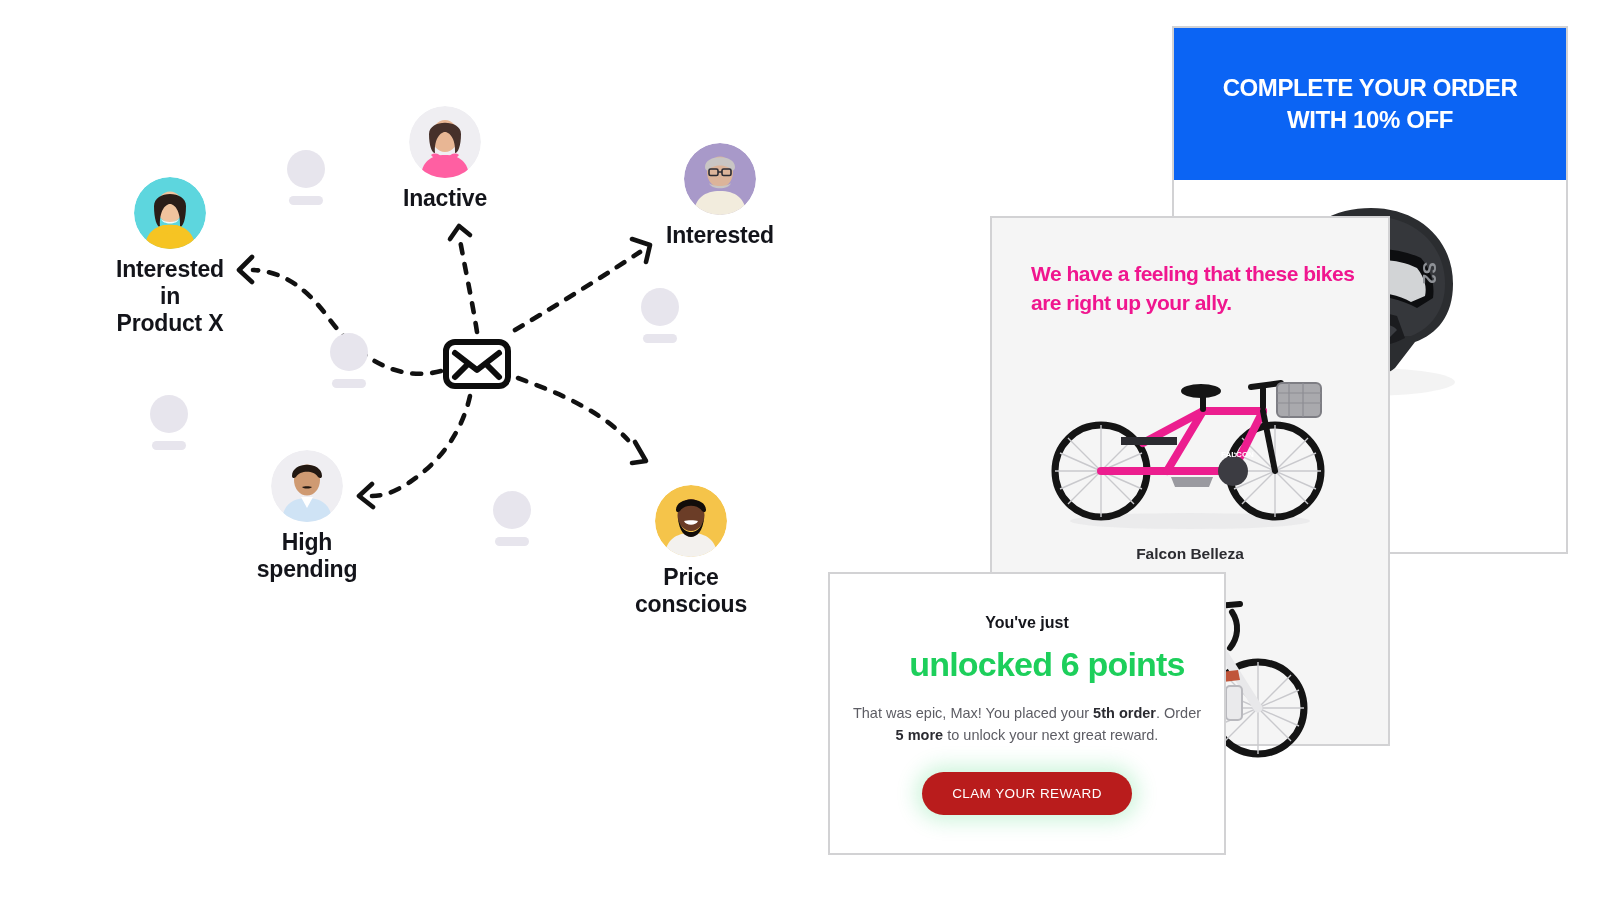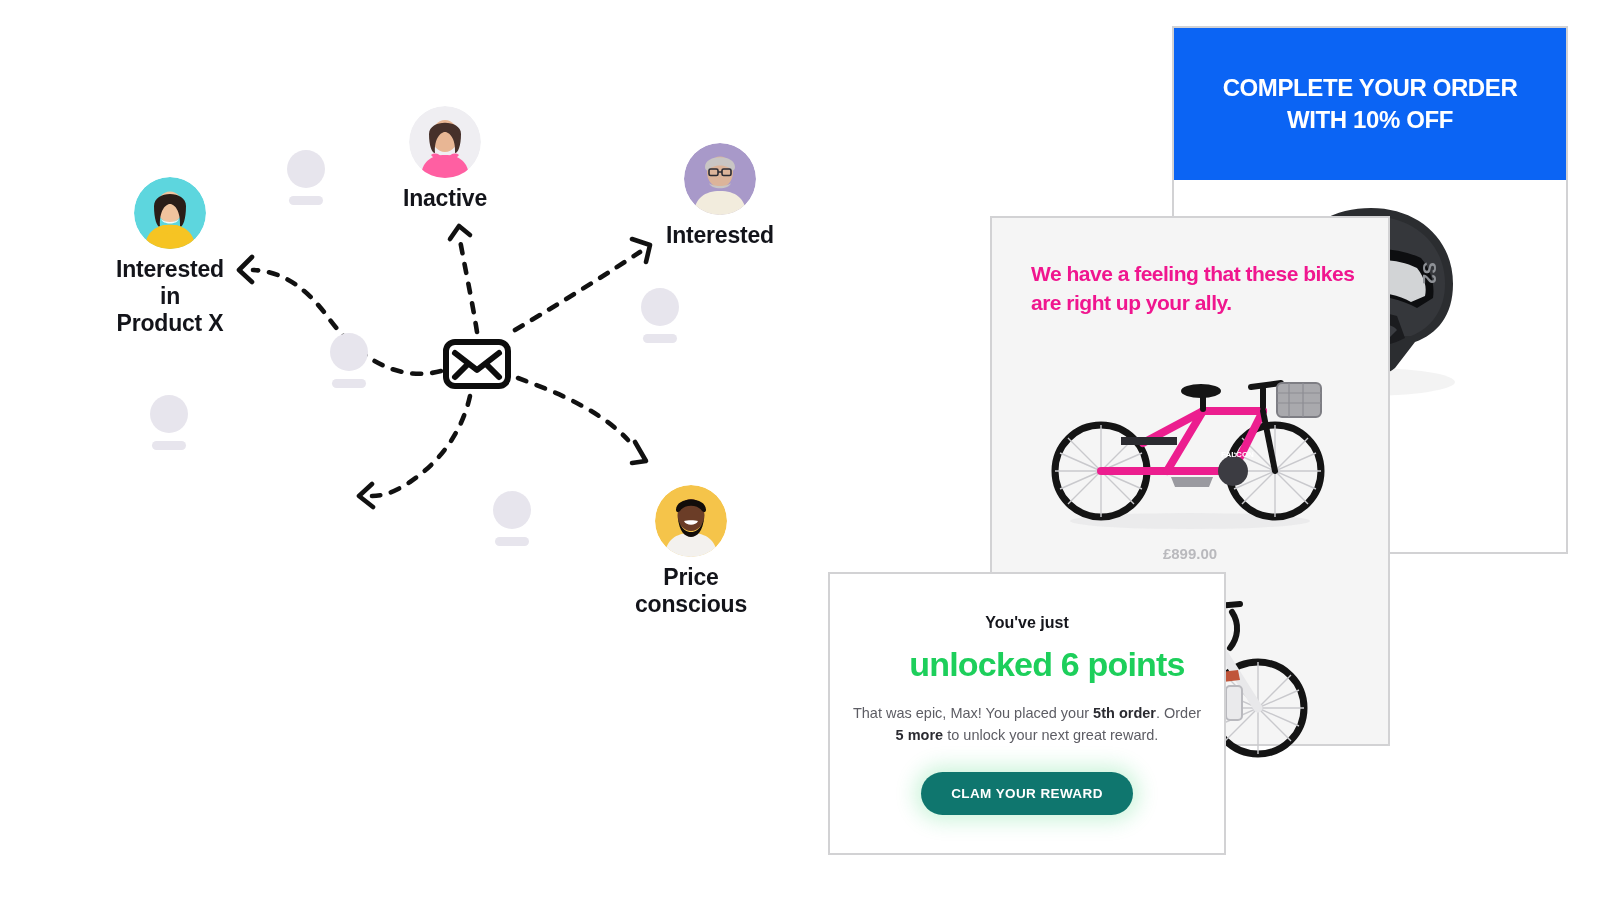--- a/index.html
+++ b/index.html
@@ -95,22 +95,22 @@
     font-size:34px; font-weight:700; color:#1dcf5b;
     letter-spacing:-0.8px; margin-top:13px;padding-left:40px;
   }
   #card-points .body {
     font-size:14.5px; color:#5d5d64; line-height:1.55;
     margin-top:18px; padding:0 22px;
   }
   #card-points .body b { color:#2b2b31; font-weight:700; }
   #card-points .btn {
     display:inline-block; margin-top:25px;
-    background:#0f766e; color:#fff;
-    font-size:13.5px; font-weight:700; letter-spacing:0.4px;
+    background:#b91c1c; color:#fff;
+    font-size:13.5px; font-weight:400; letter-spacing:0.4px;
     padding:14px 30px; border-radius:24px;
     box-shadow:0 0 20px 6px rgba(29,207,91,0.22);
   }
 </style>
 </head>
 <body>
 
 <div id="diagram">
 
   <svg class="flow" viewBox="0 0 820 640">
@@ -205,20 +205,33 @@
         <ellipse cx="36" cy="30" rx="13" ry="15.5" fill="#f0c39e"></ellipse>
         <path d="M20,29 C20,13 52,13 52,29 C52,42 49,50 46,50 C47,33 40,27 36,27 C32,27 25,33 26,50 C23,50 20,42 20,29 Z" fill="#2a1d18"></path>
         <path d="M27,42 C30,46 42,46 45,42 C43,48 29,48 27,42 Z" fill="#ffffff" opacity="0.9"></path>
         <path d="M24,50 C28,47 44,47 48,50 C48,55 41,57 36,57 C31,57 24,55 24,50 Z" fill="#f6c423"></path>
       </svg>
     </div>
     <div class="label">Interested in
 Product X</div>
   </div>
 
+  <div class="node" style="left:246px; top:450px; width:122px;">
+    <div class="avatar">
+      <svg viewBox="0 0 72 72" width="72" height="72">
+        <circle cx="36" cy="36" r="36" fill="#efeef2"></circle>
+        <path d="M11,72 C11,55 22,48 36,48 C50,48 61,55 61,72 Z" fill="#cfe3f5"></path>
+        <path d="M30,47 L36,58 L42,47 Z" fill="#ffffff"></path>
+        <ellipse cx="36" cy="30" rx="13" ry="15.5" fill="#cf9a72"></ellipse>
+        <path d="M21,26 C21,11 51,11 51,26 C51,28 49,29 47,27 C43,20 29,20 25,27 C23,29 21,28 21,26 Z" fill="#221812"></path>
+        <path d="M31,37 C33,36 39,36 41,37 C39,39 33,39 31,37 Z" fill="#221812"></path>
+      </svg>
+    </div>
+    <div class="label">High spending</div>
+  </div>
 
   <div class="node" style="left:625px; top:485px; width:132px;">
     <div class="avatar">
       <svg viewBox="0 0 72 72" width="72" height="72">
         <circle cx="36" cy="36" r="36" fill="#f5c44a"></circle>
         <path d="M10,72 C10,55 21,48 36,48 C51,48 62,55 62,72 Z" fill="#f3f1ee"></path>
         <ellipse cx="36" cy="30" rx="13.5" ry="16" fill="#6b3d27"></ellipse>
         <path d="M21,25 C21,11 51,11 51,25 C51,27 49,28 47,26 C43,19 29,19 25,26 C23,28 21,27 21,25 Z" fill="#120d0a"></path>
         <path d="M23,33 C24,46 30,52 36,52 C42,52 48,46 49,33 C46,45 40,47 36,47 C32,47 26,45 23,33 Z" fill="#120d0a"></path>
         <path d="M29,36 C32,35 40,35 43,36 C41,41 31,41 29,36 Z" fill="#ffffff"></path>
@@ -286,20 +299,21 @@
       <g stroke="#8d8d93" stroke-width="1.2">
         <path d="M252,54 L296,54 M252,64 L296,64 M264,44 L264,78 M278,44 L278,78"></path>
       </g>
       <circle cx="208" cy="132" r="15" fill="#3c3c42"></circle>
       <path d="M96,98 L152,98 L152,106 L96,106 Z" fill="#2b2b30"></path>
       <path d="M146,138 L188,138 L184,148 L150,148 Z" fill="#9a9aa0"></path>
       <text x="196" y="118" font-family="Liberation Sans, sans-serif" font-size="8" fill="#ffffff" font-weight="700">FALCON</text>
     </svg>
   </div>
 
+  <div class="pname">Falcon Belleza</div>
   <div class="pprice">£899.00</div>
 
   <div class="bikeimg2">
     <svg width="200" height="180" viewBox="0 0 200 180">
       <g fill="none" stroke="#141414" stroke-width="7">
         <circle cx="88" cy="118" r="46"></circle>
       </g>
       <g stroke="#c9c9cd" stroke-width="1.4">
         <path d="M88,72 L88,164 M42,118 L134,118 M55,85 L121,151 M121,85 L55,151 M47,100 L129,136 M47,136 L129,100"></path>
       </g>

